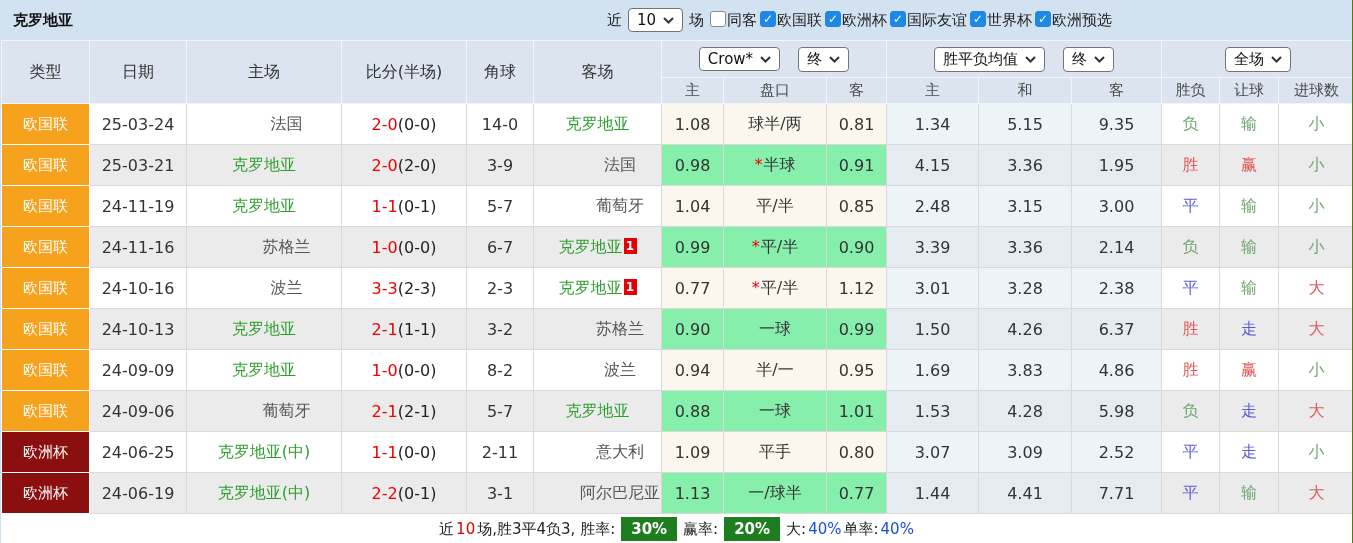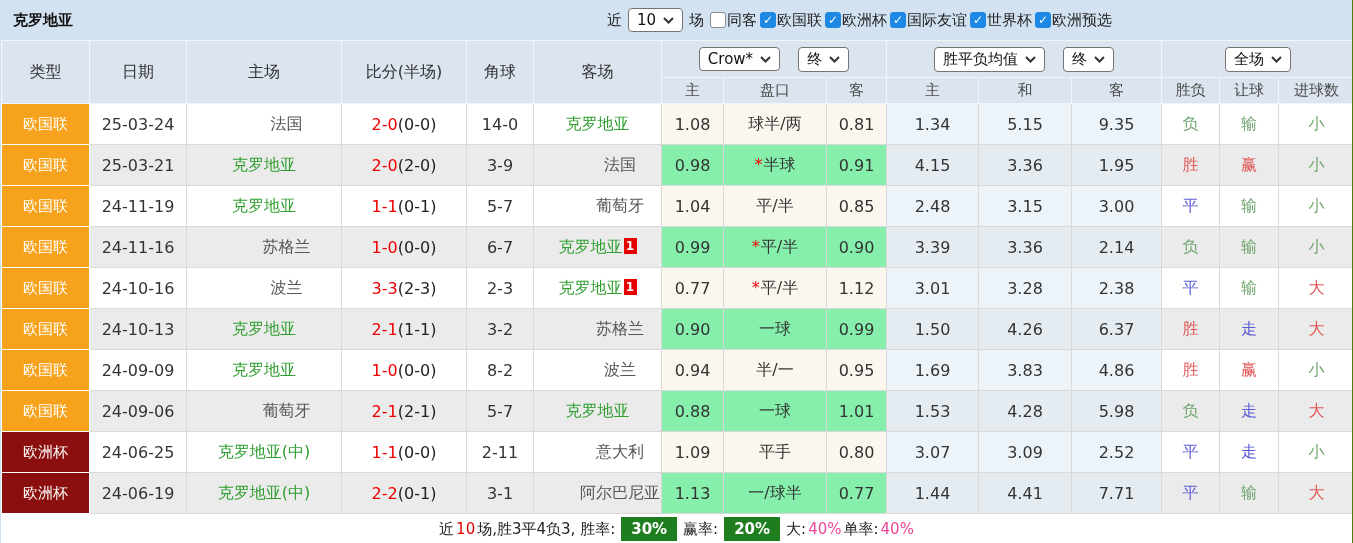--- a/index.html
+++ b/index.html
@@ -5,21 +5,21 @@
   * { margin:0; padding:0; box-sizing:border-box; }
   body { font-family:"DejaVu Sans","Liberation Sans",sans-serif; background:#fff; }
   .page { width:1353px; height:543px; background:#fff; overflow:hidden; border-left:1px solid #cfe0ee; border-right:1px solid #4d7c0f; }
 
   
   .topbar { height:40px; background:#d2e2f0; display:flex; align-items:center; padding:0 12px; }
   .title { font-weight:bold; font-size:15px; color:#111; }
   .controls { margin-left:auto; margin-right:228px; display:flex; align-items:center; gap:6px; font-size:15px; color:#222; }
   .sel { display:inline-flex; align-items:center; gap:7px; background:#fff; border:1px solid #747474; border-radius:4px; padding:2px 8px; font-size:15px; color:#111; cursor:default; }
   .sel svg { flex:0 0 auto; }
-  .cbitem { display:inline-flex; align-items:center; gap:1px; }
+  .cbitem { display:inline-flex; gap:1px; }
   .cb { width:16px; height:16px; border:1px solid #8a8a8a; border-radius:3px; background:#fff; display:inline-flex; align-items:center; justify-content:center; font-size:12px; font-weight:bold; color:#fff; line-height:1; }
   .cb.checked { background:#1e88e5; border-color:#1e88e5; }
 
   
   table { border-collapse:collapse; table-layout:fixed; width:1353px; font-size:16px; }
   thead th { background:#dbe4ef; color:#333; font-weight:normal; border:1px solid #f2f6fa; }
   tr.h1 th { height:37px; }
   tr.h2 th { height:26px; font-size:15px; color:#4a4a4a; }
   .grp { vertical-align:middle; }
   .grpbox { display:flex; align-items:center; justify-content:center; gap:18px; }
@@ -38,21 +38,21 @@
   .ht { color:#222; }
   .star { color:#f00000; margin-right:1px; }
   .badge { display:inline-block; background:#e60000; color:#fff; font-size:12px; font-weight:bold; line-height:16px; min-width:13px; padding:0 1px; text-align:center; vertical-align:2px; margin-left:1px; }
   .r-red { color:#e25757; }
   .r-blue { color:#5b5bd6; }
   .r-green { color:#6fa56f; }
 
   
   .footer { height:30px; display:flex; align-items:center; justify-content:center; font-size:15px; color:#222; gap:2px; background:#fff; }
   .f-red { color:#e00000; }
-  .f-blue { color:#ec4899; }
+  .f-blue { color:#1d4ed8; }
   .f-badge { background:#1e7d1e; color:#fff; font-weight:bold; padding:3px 10px; margin:0 4px;text-align:right; }
 </style>
 </head>
 <body>
 
 <div class="page">
 
   <div class="topbar">
     <span class="title">克罗地亚</span>
     <div class="controls">

